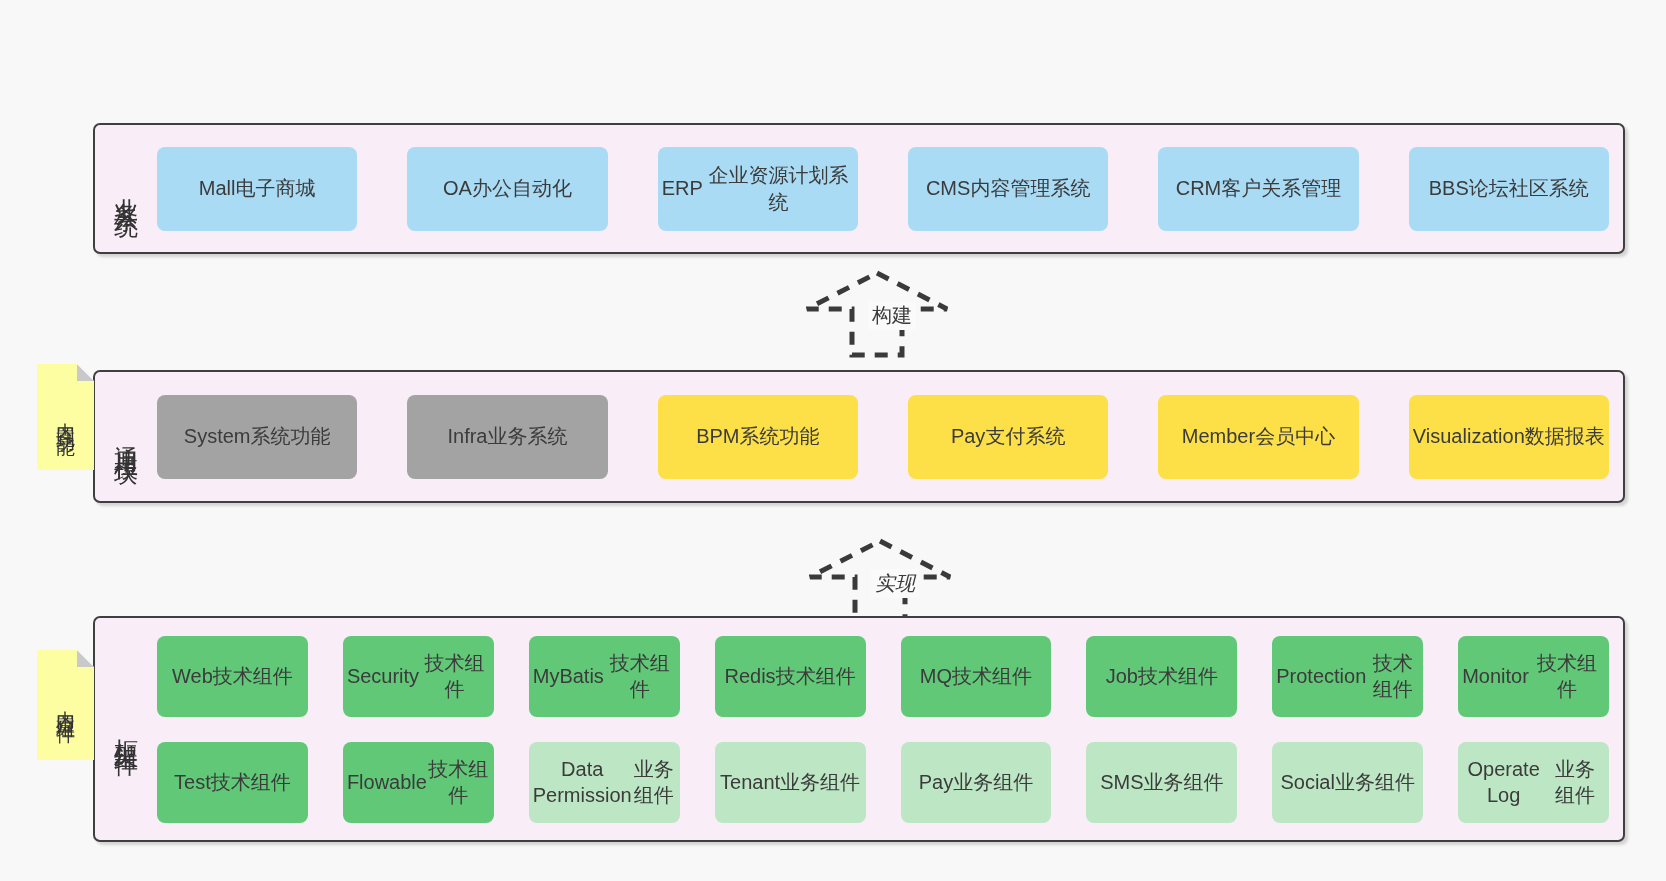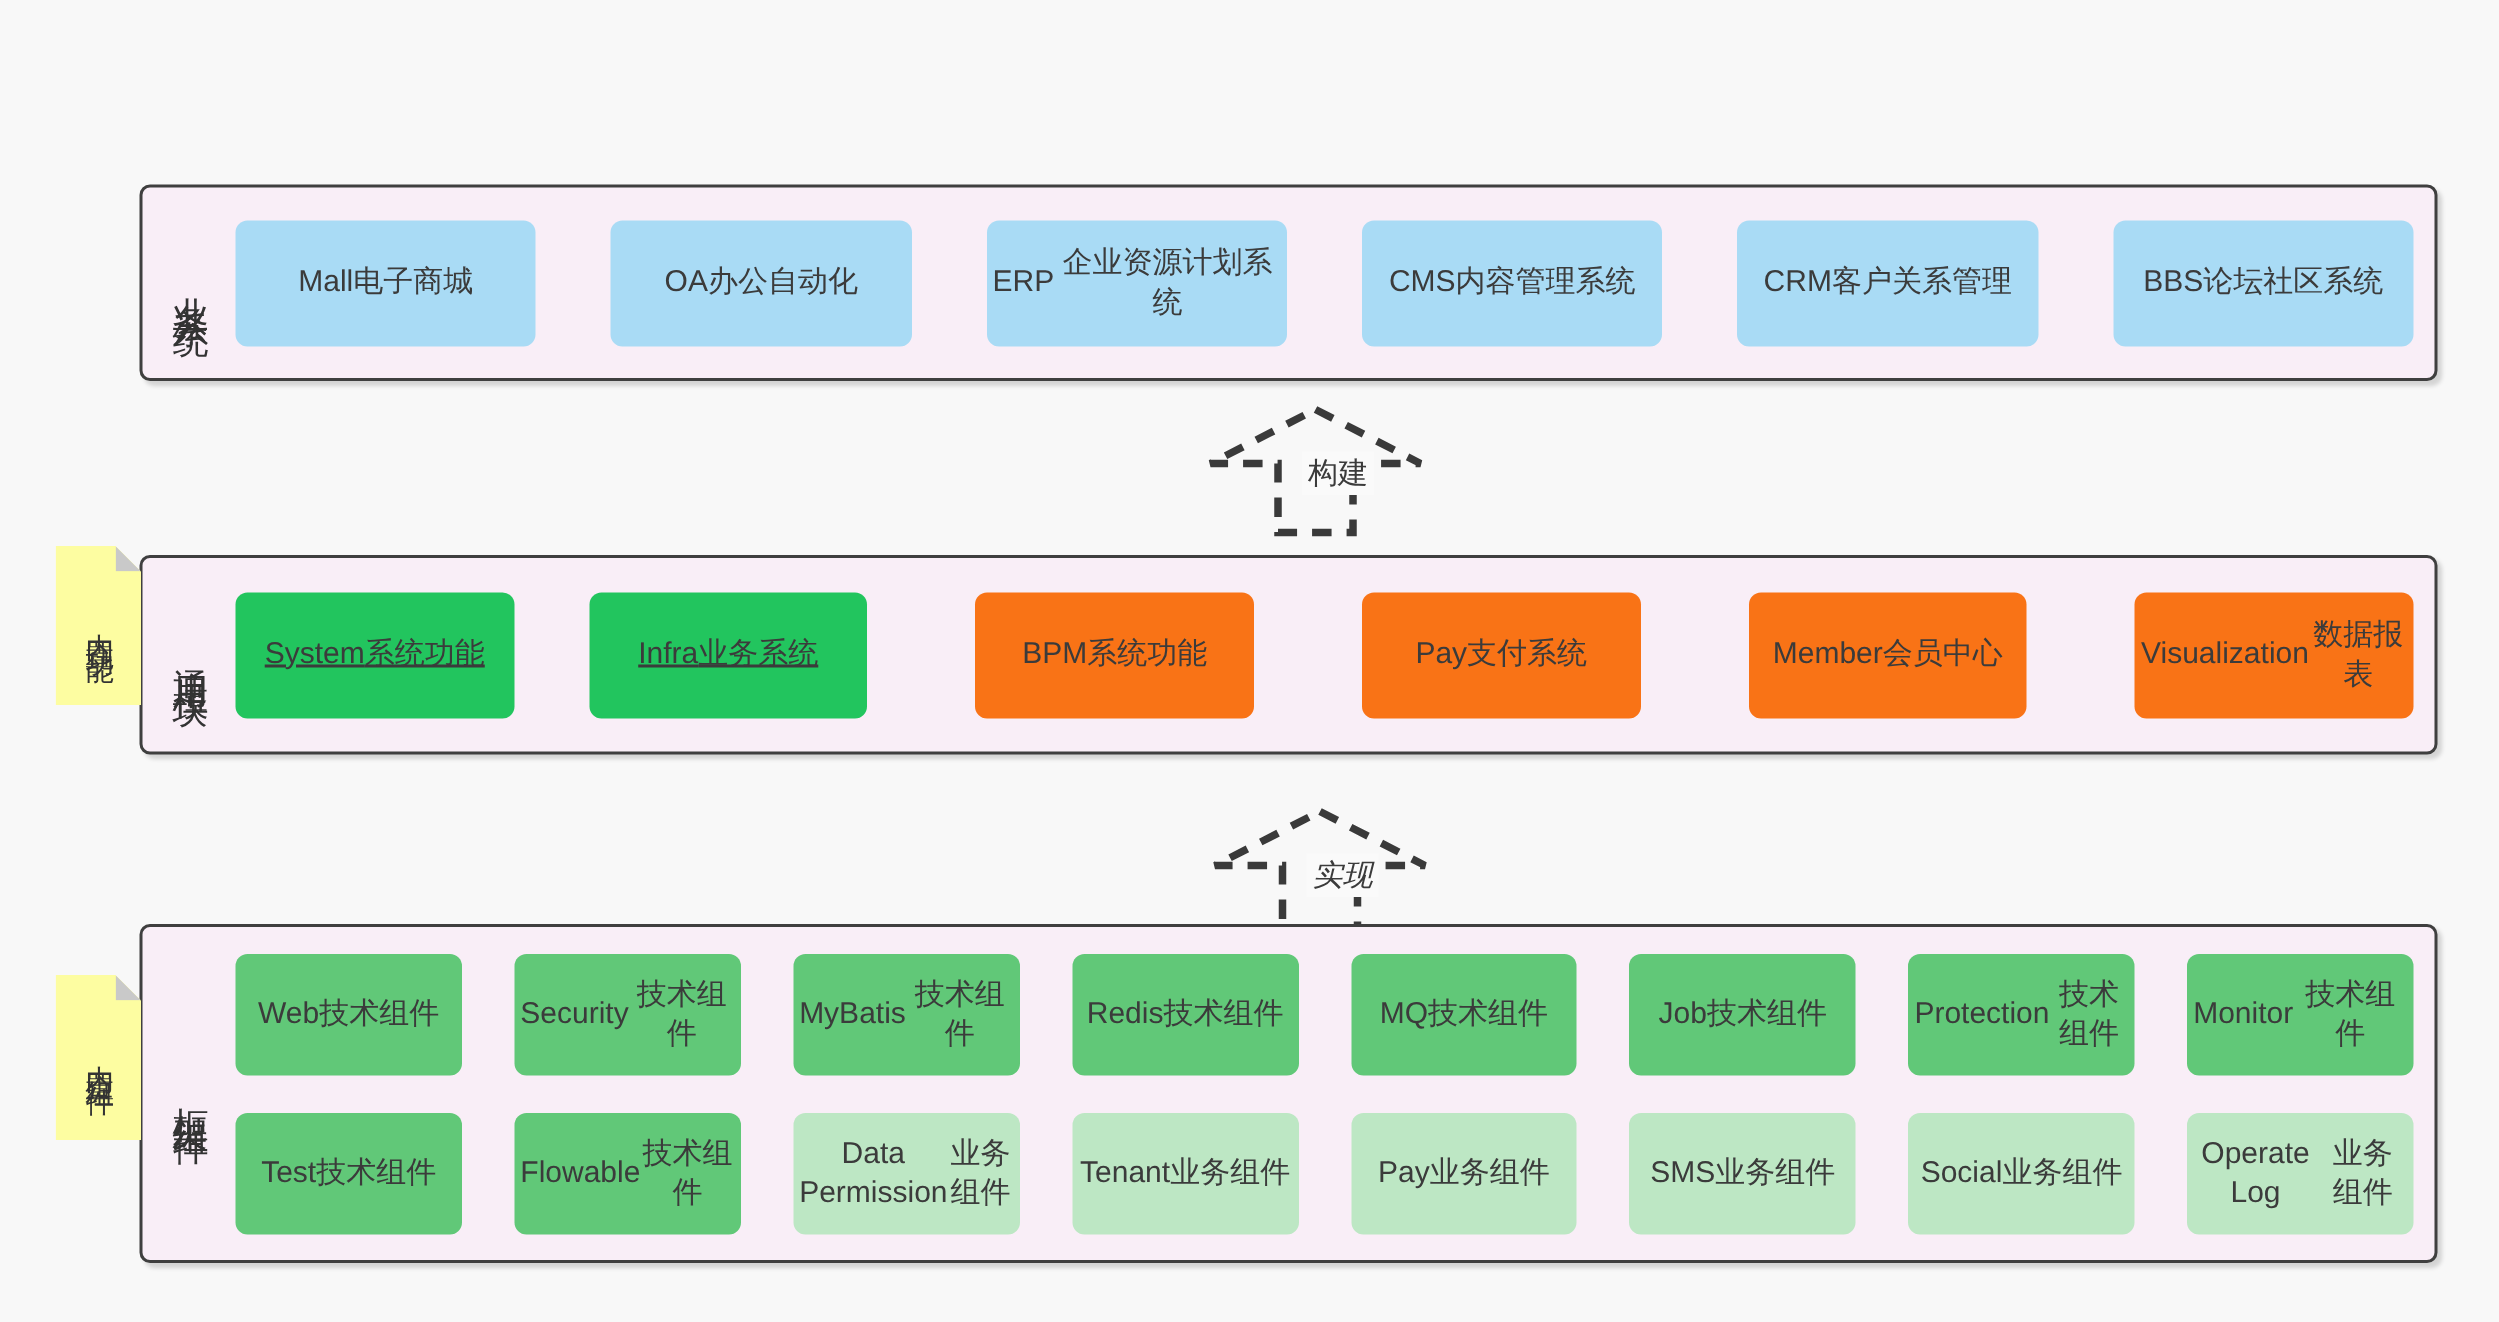--- a/index.html
+++ b/index.html
@@ -62,22 +62,22 @@
     align-items: center;
     justify-content: center;
     text-align: center;
     font-size: 20px;
     line-height: 27px;
     padding: 2px 4px;
   }
   .boxes-row .box   { height: 84px; }
   .boxes-row-8 .box { height: 81px; line-height: 26px; }
   .blue       { background: #a9dbf5; }
-  .red        { background: #22c55e; text-decoration: underline; }
-  .pink       { background: #f97316; margin-left: 22px; }
+  .red        { background: #a3a3a3; }
+  .pink       { background: #fde047; }
   .green      { background: #61c878; }
   .lightgreen { background: #bde7c4; }
   .note {
     position: absolute;
     left: 37px;
     width: 57px;
     background: #fdfda1;
     clip-path: polygon(0 0, calc(100% - 17px) 0, 100% 17px, 100% 100%, 0 100%);
     display: flex;
     align-items: center;

